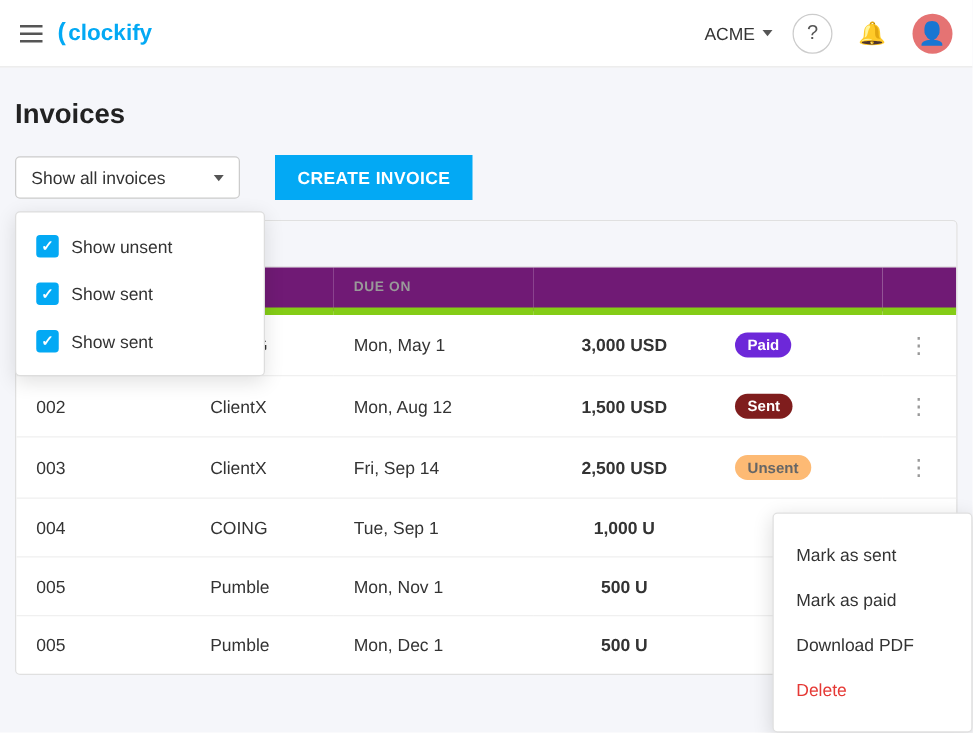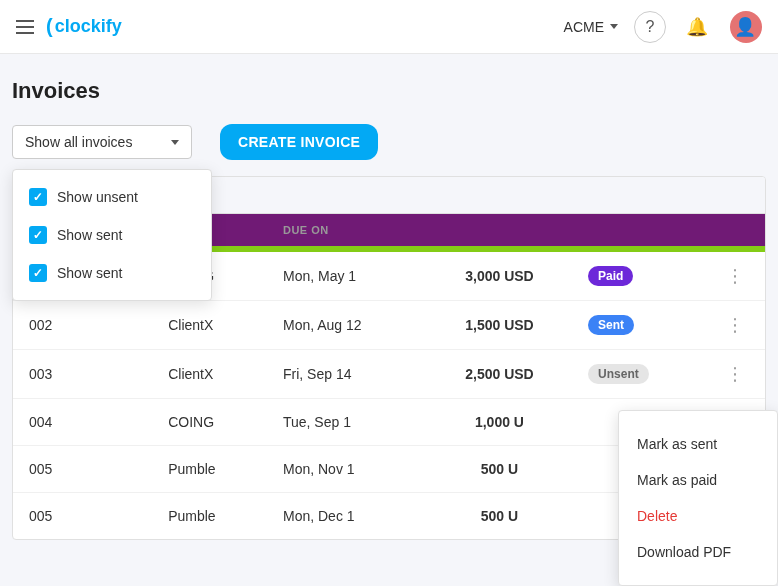--- a/index.html
+++ b/index.html
@@ -18,41 +18,41 @@
     .avatar { width: 32px; height: 32px; border-radius: 50%; background: #e57373; overflow: hidden; display: flex; align-items: center; justify-content: center; }
 
     
     .page { padding: 24px 12px 0; }
     .page-title { font-size: 22px; font-weight: 600; color: #222; margin-bottom: 20px; }
 
     
     .toolbar { display: flex; align-items: center; gap: 28px; margin-bottom: 0; position: relative; }
     .filter-dropdown { position: relative; }
     .filter-btn { display: flex; align-items: center; gap: 8px; border: 1px solid #ccc; background: #fff; padding: 8px 12px; border-radius: 4px; cursor: pointer; font-size: 14px; color: #333; min-width: 180px; justify-content: space-between; }
-    .create-btn { background: #03a9f4; color: #fff; border: none; padding: 10px 18px; border-radius: 12px; font-size: 14px; font-weight: 600; cursor: pointer; letter-spacing: 0.3px; white-space: nowrap; }
+    .create-btn { background: #03a9f4; color: #fff; border: none; padding: 10px 18px; border-radius: 0; font-size: 14px; font-weight: 600; cursor: pointer; letter-spacing: 0.3px; white-space: nowrap; }
 
     
     .dropdown-menu { position: absolute; top: 44px; left: 0; background: #fff; border: 1px solid #ddd; border-radius: 4px; box-shadow: 0 4px 16px rgba(0,0,0,0.12); z-index: 100; min-width: 200px; padding: 8px 0; }
     .dropdown-item { display: flex; align-items: center; gap: 10px; padding: 10px 16px; cursor: pointer; font-size: 14px; color: #333; }
     .checkbox { width: 18px; height: 18px; background: #03a9f4; border-radius: 3px; display: flex; align-items: center; justify-content: center; flex-shrink: 0; }
     .checkbox-check { color: #fff; font-size: 12px; font-weight: bold; }
 
     
     .table-container { background: #fff; border-radius: 4px; border: 1px solid #e0e0e0; margin-top: 16px; overflow: hidden; }
     .table-header-row { background: #f5f6fa; padding: 10px 16px; border-bottom: 1px solid #e0e0e0; }
     .table-header-label { font-size: 12px; color: #888; font-weight: 500; }
     .table { width: 100%; border-collapse: collapse; }
     .table th { text-align: left; padding: 10px 16px; font-size: 11px; font-weight: 600; color: #999; letter-spacing: 0.5px; border-bottom: 6px solid #84cc16; background: #701a75; text-transform: uppercase; }
     .table td { padding: 14px 16px; border-bottom: 1px solid #f0f0f0; vertical-align: middle; font-size: 14px; color: #333; }
     .table tr:last-child td { border-bottom: none; }
     .amount-col { text-align: center; font-weight: 600; }
     .badge { display: inline-block; padding: 3px 10px; border-radius: 12px; font-size: 12px; font-weight: 600; }
     .badge-paid { background: #6d28d9; color: #fff; }
-    .badge-sent { background: #3b82f6; color: #fff; }
-    .badge-unsent { background: #e5e5e5; color: #666; }
+    .badge-sent { background: #7f1d1d; color: #fff; }
+    .badge-unsent { background: #fdba74; color: #666; }
     .dots-btn { background: none; border: none; cursor: pointer; color: #999; font-size: 18px; padding: 0 4px; letter-spacing: 1px; line-height: 1; }
 
     
     .context-menu { position: absolute; right: 28px; background: #fff; border: 1px solid #e0e0e0; border-radius: 4px; box-shadow: 0 4px 16px rgba(0,0,0,0.14); z-index: 200; min-width: 160px; padding: 15px 0; }
     .context-item { padding: 10px 18px; font-size: 14px; color: #333; cursor: pointer; }
     .context-item-delete { color: #e53935; }
 
     .col-actions { width: 40px; text-align: right; }
   </style>
 </head>
@@ -196,15 +196,15 @@
     </td>
   </tr>
         </tbody>
     </table>
   </div>
 </div>
 
 <div class="context-menu" style="top: 410px; right: 0px;">
   <div class="context-item">Mark as sent</div>
   <div class="context-item">Mark as paid</div>
+  <div class="context-item">Download PDF</div>
   <div class="context-item context-item-delete">Delete</div>
-  <div class="context-item">Download PDF</div>
 </div>
 
 </body></html>

